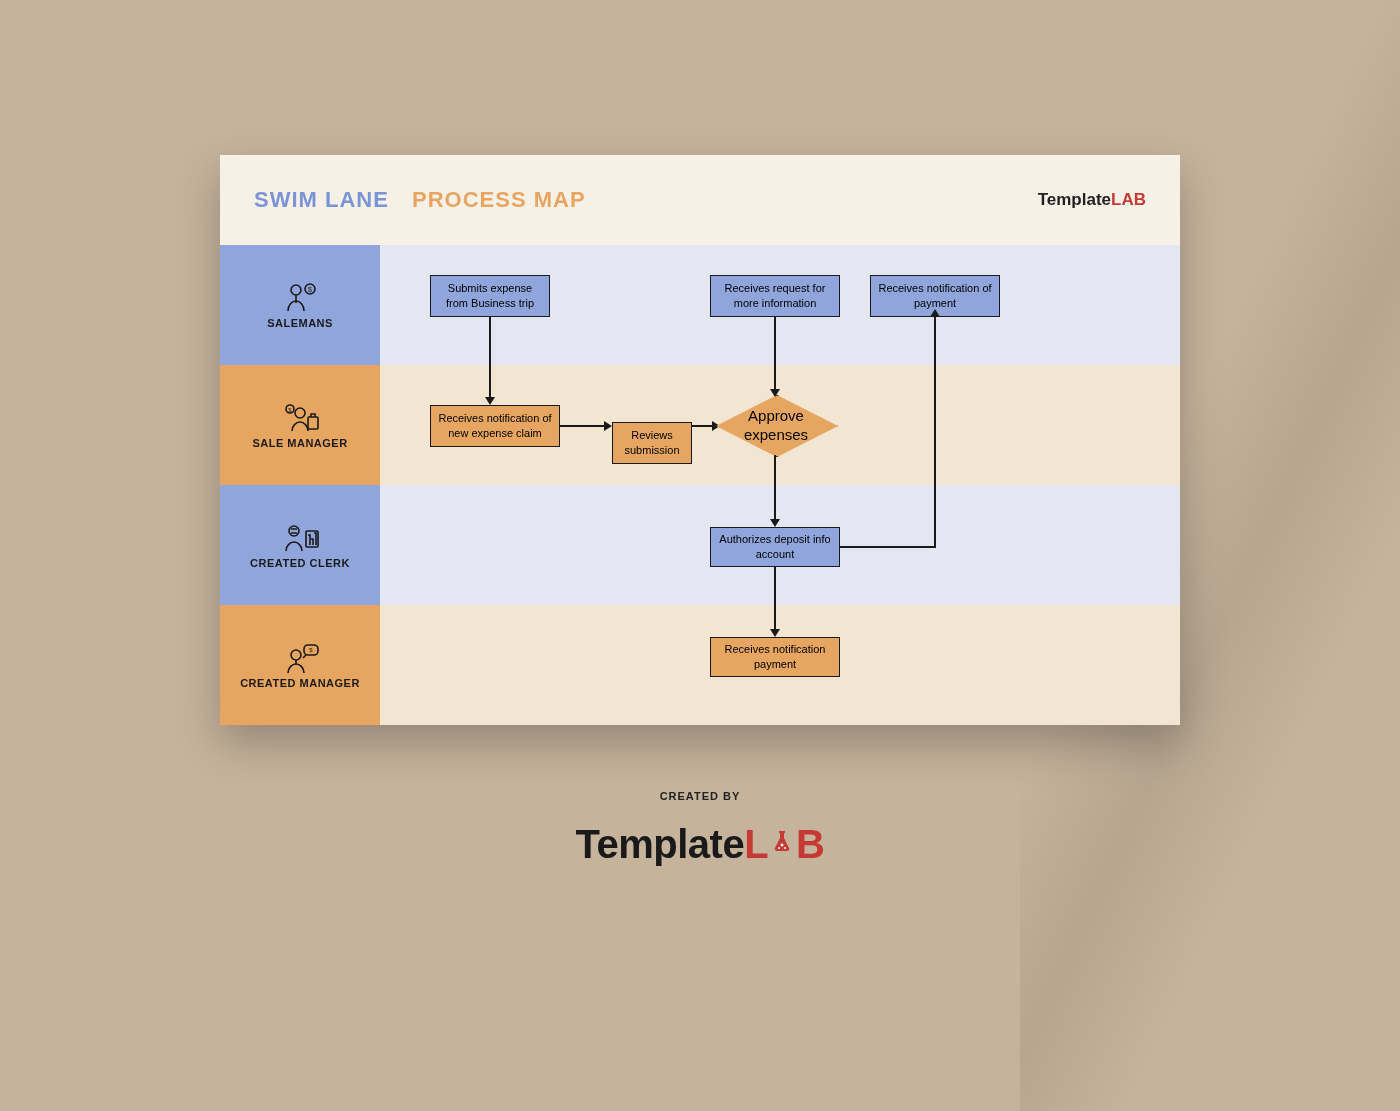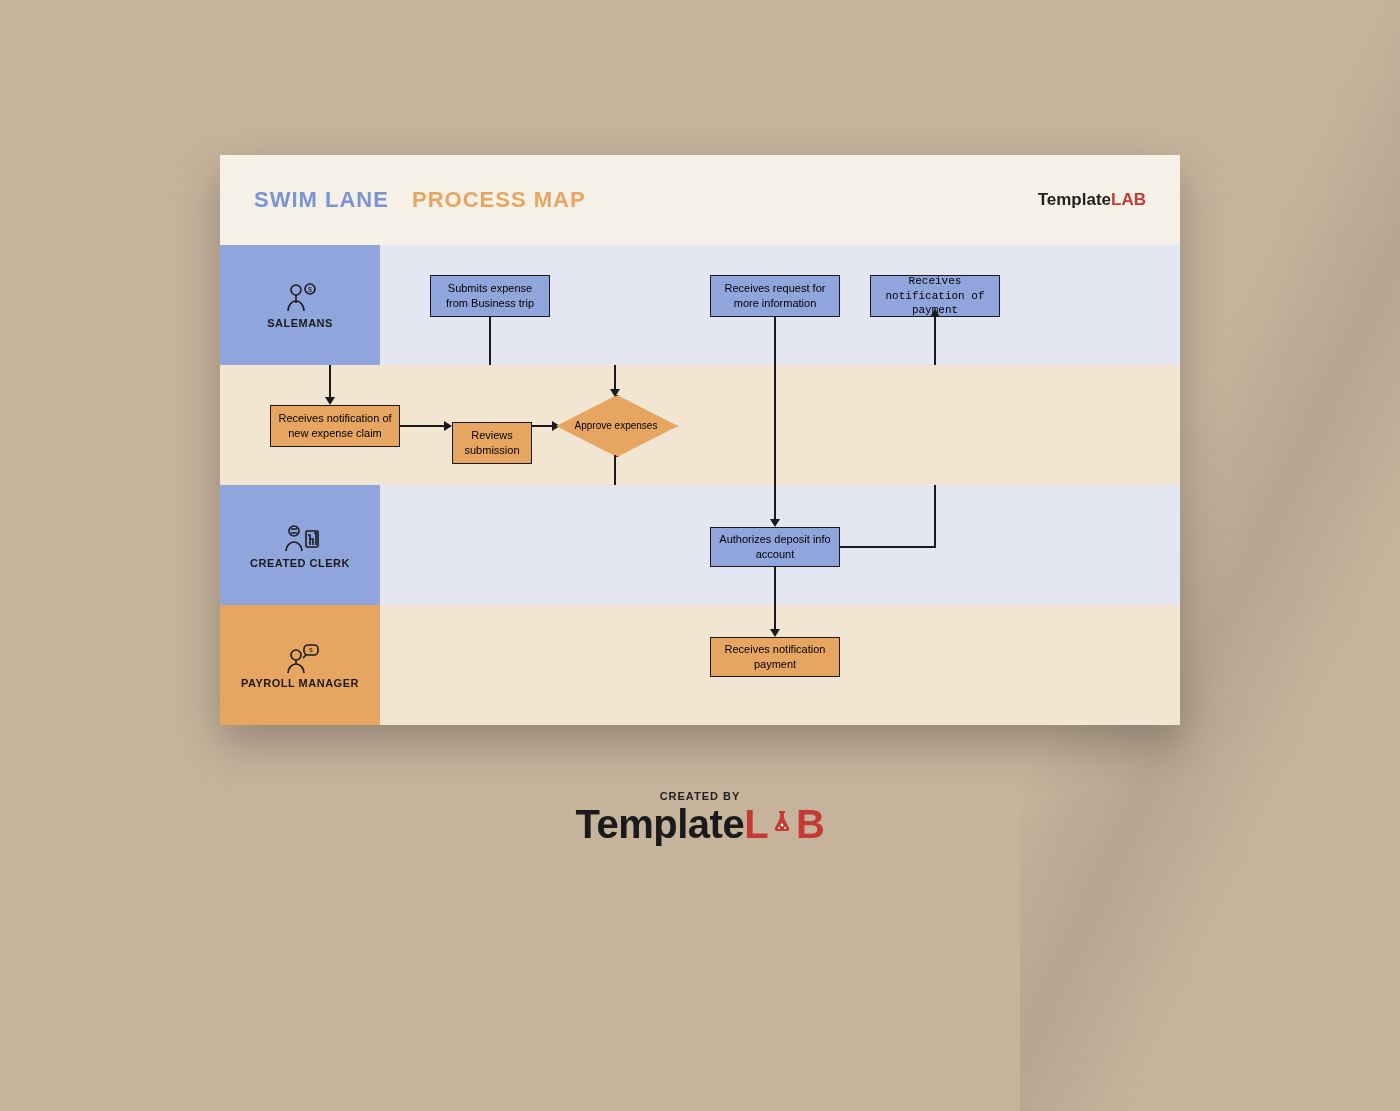--- a/index.html
+++ b/index.html
@@ -19,29 +19,29 @@
 .orange-h{background:#e6a662;}
 .blue-b{background:#e4e7f2;}
 .orange-b{background:#f2e6d3;}
 .lane-label{font-size:11px;font-weight:800;letter-spacing:0.5px;color:#1a1a1a;text-align:center;}
 .icon{width:40px;height:36px;}
 .box{position:absolute;border:1px solid #1a1a1a;font-size:11px;line-height:1.35;text-align:center;display:flex;align-items:center;justify-content:center;padding:4px 6px;box-sizing:border-box;}
 .blue-box{background:#90a5db;}
 .orange-box{background:#e6a662;}
 .diamond-wrap{position:absolute;width:120px;height:60px;}
 .diamond{width:100%;height:100%;background:#e6a662;border:1px solid #1a1a1a;clip-path:polygon(50% 0,100% 50%,50% 100%,0 50%);}
-.diamond-label{position:absolute;inset:0;display:flex;align-items:center;justify-content:center;font-size:10px;text-align:center;line-height:1.3;}
+.diamond-label{position:absolute;inset:0;display:flex;align-items:center;justify-content:center;font-size:15px;text-align:center;line-height:1.3;}
 .arrow-line{position:absolute;background:#1a1a1a;}
 .arrow-head{position:absolute;width:0;height:0;}
 .ah-down{border-left:5px solid transparent;border-right:5px solid transparent;border-top:8px solid #1a1a1a;}
 .ah-right{border-top:5px solid transparent;border-bottom:5px solid transparent;border-left:8px solid #1a1a1a;}
 .ah-up{border-left:5px solid transparent;border-right:5px solid transparent;border-bottom:8px solid #1a1a1a;}
 .credit{position:absolute;left:0;right:0;top:790px;text-align:center;}
 .credit-small{font-size:11px;font-weight:700;letter-spacing:1px;color:#222;}
-.credit-big{font-size:40px;font-weight:800;color:#1a1a1a;letter-spacing:-0.5px;}
+.credit-big{font-size:40px;font-weight:800;color:#1a1a1a;letter-spacing:-0.5px;margin-top:20px;}
 .credit-big .lab{color:#c53a32;}
 .flask{display:inline-block;position:relative;top:-3px;}
 </style>
 </head>
 <body>
 
 <div class="shadow-fold"></div>
 
 <div class="card">
 
@@ -62,32 +62,43 @@
           <path d="M8 30c0-6 4-10 8-10s8 4 8 10"></path>
           <path d="M16 14v8"></path>
           <circle cx="30" cy="8" r="5"></circle>
           <text x="30" y="11" font-size="7" text-anchor="middle" fill="#1a1a1a" stroke="none">$</text>
       </svg>
       <div class="lane-label">SALEMANS</div>
     </div>
     <div class="lane-body blue-b">
       <div class="box blue-box" style="left:50px;top:30px;width:120px;height:42px;">Submits expense from Business trip</div>
       <div class="box blue-box" style="left:330px;top:30px;width:130px;height:42px;">Receives request for more information</div>
-      <div class="box blue-box" style="left:490px;top:30px;width:130px;height:42px;font-family:Liberation Mono, monospace;">Receives notification of payment</div>
+      <div class="box blue-box" style="left:490px;top:30px;width:130px;height:42px;">Receives notification of payment</div>
 
       <div class="arrow-line" style="left:109px;top:72px;width:2px;height:48px;"></div>
 
       <div class="arrow-line" style="left:394px;top:72px;width:2px;height:48px;"></div>
 
       <div class="arrow-line" style="left:554px;top:72px;width:2px;height:48px;"></div>
       <div class="arrow-head ah-up" style="left:549.5px;top:64px;"></div>
     </div>
   </div>
 
   <div class="lane">
+    <div class="lane-head orange-h">
+      <svg class="icon" viewBox="0 0 40 36" fill="none" stroke="#1a1a1a" stroke-width="1.6">
+        <circle cx="10" cy="8" r="4"></circle>
+          <text x="10" y="10.5" font-size="6" text-anchor="middle" fill="#1a1a1a" stroke="none">$</text>
+        <circle cx="20" cy="12" r="5"></circle>
+          <path d="M12 30c0-5 4-9 8-9s8 4 8 9"></path>
+        <rect x="28" y="16" width="10" height="12" rx="1"></rect>
+          <path d="M31 16v-3h4v3"></path>
+      </svg>
+      <div class="lane-label">SALE MANAGER</div>
+    </div>
     <div class="lane-body orange-b">
 
       <div class="arrow-line" style="left:109px;top:0;width:2px;height:34px;"></div>
       <div class="arrow-head ah-down" style="left:104.5px;top:32px;"></div>
 
       <div class="box orange-box" style="left:50px;top:40px;width:130px;height:42px;">Receives notification of new expense claim</div>
 
       <div class="arrow-line" style="left:180px;top:60px;width:46px;height:2px;"></div>
       <div class="arrow-head ah-right" style="left:224px;top:56px;"></div>
 
@@ -138,21 +149,21 @@
   <div class="lane">
     <div class="lane-head orange-h">
       <svg class="icon" viewBox="0 0 40 36" fill="none" stroke="#1a1a1a" stroke-width="1.6">
         <circle cx="16" cy="14" r="5"></circle>
           <path d="M8 32c0-5 4-9 8-9s8 4 8 9"></path>
           <path d="M16 19v4"></path>
         <rect x="24" y="4" width="14" height="10" rx="4"></rect>
           <text x="31" y="11" font-size="6" text-anchor="middle" fill="#1a1a1a" stroke="none">$</text>
           <path d="M26 14l-3 3"></path>
       </svg>
-      <div class="lane-label">PAYROLL MANAGER</div>
+      <div class="lane-label">CREATED MANAGER</div>
     </div>
     <div class="lane-body orange-b">
       <div class="arrow-line" style="left:394px;top:0;width:2px;height:26px;"></div>
       <div class="arrow-head ah-down" style="left:389.5px;top:24px;"></div>
 
       <div class="box orange-box" style="left:330px;top:32px;width:130px;height:40px;">Receives notification payment</div>
     </div>
   </div>
 
 </div>

